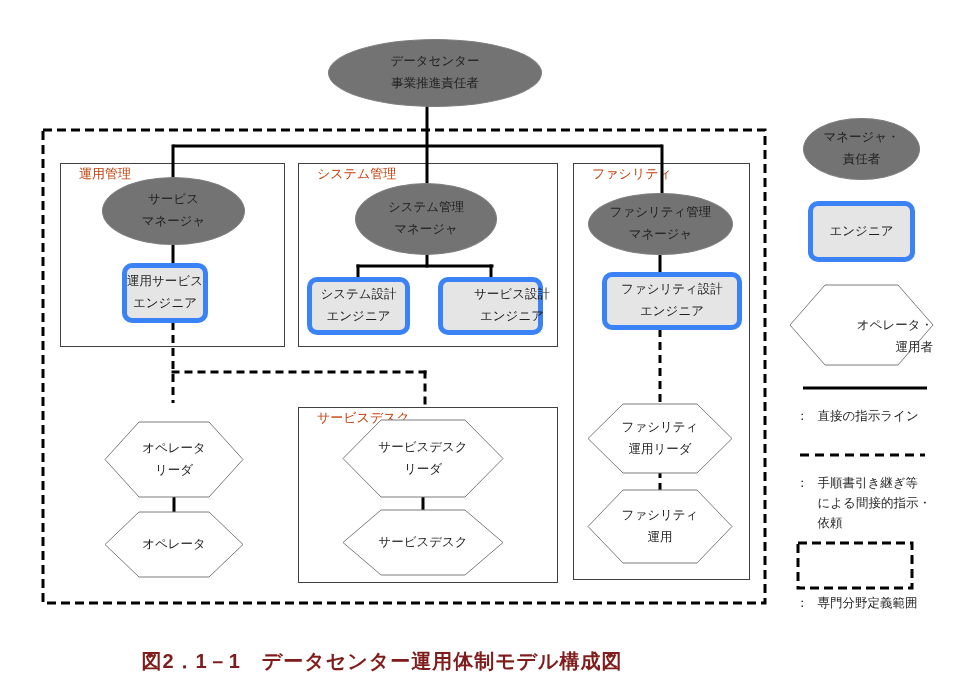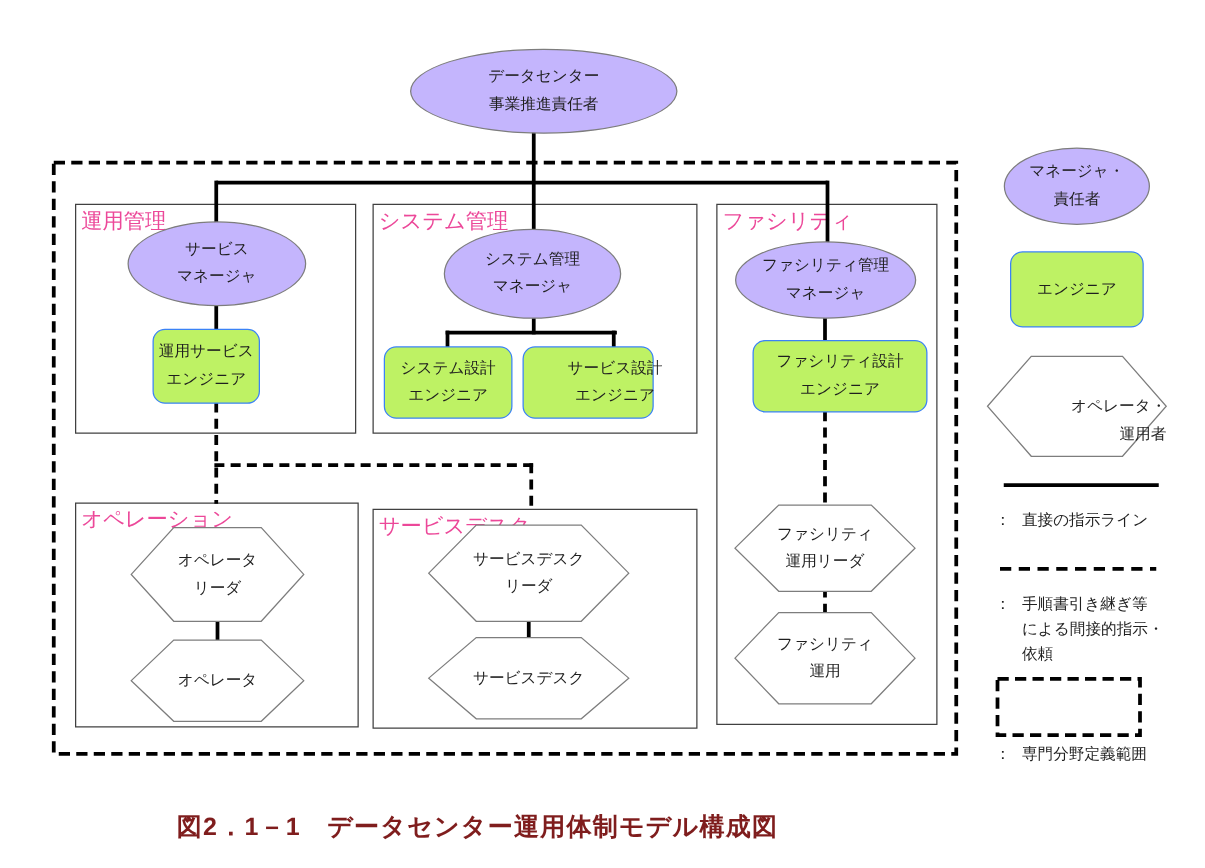--- a/index.html
+++ b/index.html
@@ -11,31 +11,31 @@
   .layer { position:absolute; left:0; top:0; width:964px; height:694px; }
   .boxes  { z-index:1; }
   .connectors { z-index:2; }
   .shapes { z-index:3; }
 
   .group-box {
     position:absolute; border:1px solid #404040; background:transparent;
     box-sizing:border-box;
   }
   .group-title {
-    display:inline-block; padding:2px 4px 0 4px; font-size:17px; line-height:1.3;
-    color:#ec4899; white-space:nowrap;
+    display:inline-block; padding:2px 4px 0 4px; font-size:13px; line-height:1.3;
+    color:#c2410c; white-space:nowrap;margin-left:14px;
   }
 
   .node {
     position:absolute; box-sizing:border-box;
     display:flex; flex-direction:column; align-items:center; justify-content:center;
     text-align:center; font-size:12.5px; line-height:1.75; white-space:nowrap;
   }
-  .ellipse { border:1px solid #7d7d7d; border-radius:50%; background:#c4b5fd; }
-  .rrect   { border:1px solid #3b82f6; border-radius:10px; background:#bef264; }
+  .ellipse { border:1px solid #7d7d7d; border-radius:50%; background:#737373; }
+  .rrect   { border:5px solid #3b82f6; border-radius:10px; background:#e5e5e5; }
   .hexlabel { background:transparent; }
 
   .legend-row { position:absolute; display:flex; align-items:flex-start; font-size:12.5px; line-height:1.6; }
   .legend-row .colon { margin-right:9px; }
   .legend-lines div { white-space:nowrap; }
 
   .caption {
     position:absolute; left:0; top:648px; width:764px; text-align:center;
     font-size:20px; font-weight:bold; letter-spacing:1px; color:#7f1d1d;
   }
@@ -47,23 +47,20 @@
 
   <div class="layer boxes">
     <div class="group-box" style="left:60px; top:163px; width:225px; height:184px;">
       <span class="group-title">運用管理</span>
     </div>
     <div class="group-box" style="left:298px; top:163px; width:260px; height:184px;">
       <span class="group-title">システム管理</span>
     </div>
     <div class="group-box" style="left:573px; top:163px; width:177px; height:417px;">
       <span class="group-title">ファシリティ</span>
-    </div>
-    <div class="group-box" style="left:60px; top:402px; width:227px; height:180px;">
-      <span class="group-title">オペレーション</span>
     </div>
     <div class="group-box" style="left:298px; top:407px; width:260px; height:176px;">
       <span class="group-title">サービスデスク</span>
     </div>
   </div>
 
   <svg class="layer connectors" width="964" height="694" viewBox="0 0 964 694">
 
     <rect x="43" y="130" width="722" height="473" fill="none" stroke="#000000" stroke-width="3" stroke-dasharray="9 5"></rect>
 
@@ -116,21 +113,21 @@
     </div>
 
     <div class="node ellipse" style="left:355px; top:183px; width:142px; height:72px;">
       <span>システム管理</span>
       <span>マネージャ</span>
     </div>
     <div class="node rrect" style="left:307px; top:277px; width:103px; height:58px;">
       <span>システム設計</span>
       <span>エンジニア</span>
     </div>
-    <div class="node rrect" style="left:418px; top:277px; width:105px; height:58px;padding-left:43px;">
+    <div class="node rrect" style="left:438px; top:277px; width:105px; height:58px;padding-left:43px;">
       <span>サービス設計</span>
       <span>エンジニア</span>
     </div>
 
     <div class="node ellipse" style="left:588px; top:193px; width:145px; height:62px;">
       <span>ファシリティ管理</span>
       <span>マネージャ</span>
     </div>
     <div class="node rrect" style="left:602px; top:272px; width:140px; height:58px;">
       <span>ファシリティ設計</span>

